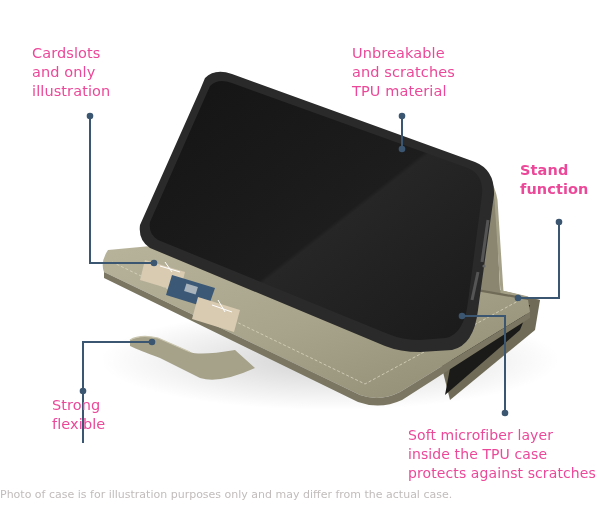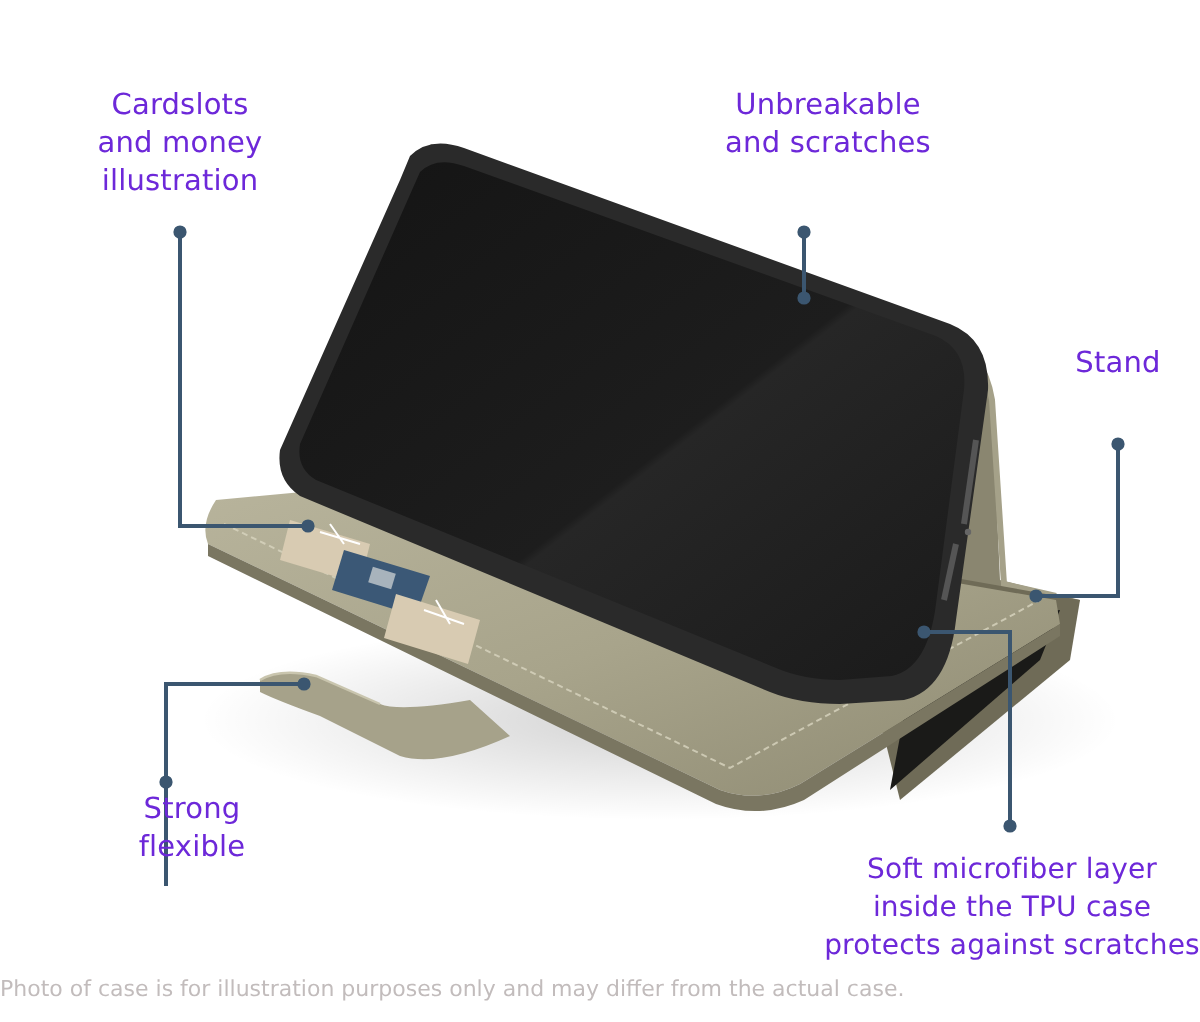--- a/index.html
+++ b/index.html
@@ -1,20 +1,20 @@
 <!DOCTYPE html>
 <html><head>
   <meta charset="utf-8">
   <style>
     html, body { margin: 0; padding: 0; background: #ffffff; }
     body { width: 600px; height: 511px; position: relative; overflow: hidden;
       font-family: "DejaVu Sans", "Liberation Sans", sans-serif; }
     .illustration { position: absolute; left: 0; top: 0; width: 600px; height: 511px; }
-    .label { position: absolute; color: #6d28d9; font-size: 14.5px; line-height: 19px;
-      text-align: center; letter-spacing: 0.1px; }
+    .label { position: absolute; color: #ec4899; font-size: 14.5px; line-height: 19px;
+      text-align: left; letter-spacing: 0.1px; }
     .label span { display: block; white-space: nowrap; }
     .disclaimer { position: absolute; left: 0; width: 600px; top: 488px; 
       color: #c2bcbc; font-size: 11px; white-space: nowrap; }
   </style>
 </head>
 <body>
 
 <svg class="illustration" viewBox="0 0 600 511" xmlns="http://www.w3.org/2000/svg">
   <defs>
     <linearGradient id="caseGrad" x1="0" y1="0" x2="1" y2="1">
@@ -89,31 +89,33 @@
       <circle cx="518" cy="298" r="3.3"></circle>
     <circle cx="83" cy="391" r="3.3"></circle>
       <circle cx="152" cy="342" r="3.3"></circle>
     <circle cx="462" cy="316" r="3.3"></circle>
       <circle cx="505" cy="413" r="3.3"></circle>
   </g>
 </svg>
 
 <div class="label" style="left:32px; top:44px; width:116px;">
   <span>Cardslots</span>
-  <span>and money</span>
+  <span>and only</span>
   <span>illustration</span>
 </div>
 
 <div class="label" style="left:352px; top:44px; width:124px;">
   <span>Unbreakable</span>
   <span>and scratches</span>
+  <span>TPU material</span>
 </div>
 
-<div class="label" style="left:520px; top:173px; width:78px;">
+<div class="label" style="left:520px; top:161px; width:78px;font-weight:bold;">
   <span>Stand</span>
+  <span>function</span>
 </div>
 
 <div class="label" style="left:52px; top:396px; width:88px;">
   <span>Strong</span>
   <span>flexible</span>
 </div>
 
 <div class="label" style="left:408px; top:426px; width:196px; font-size:14px;">
   <span>Soft microfiber layer</span>
   <span>inside the TPU case</span>

